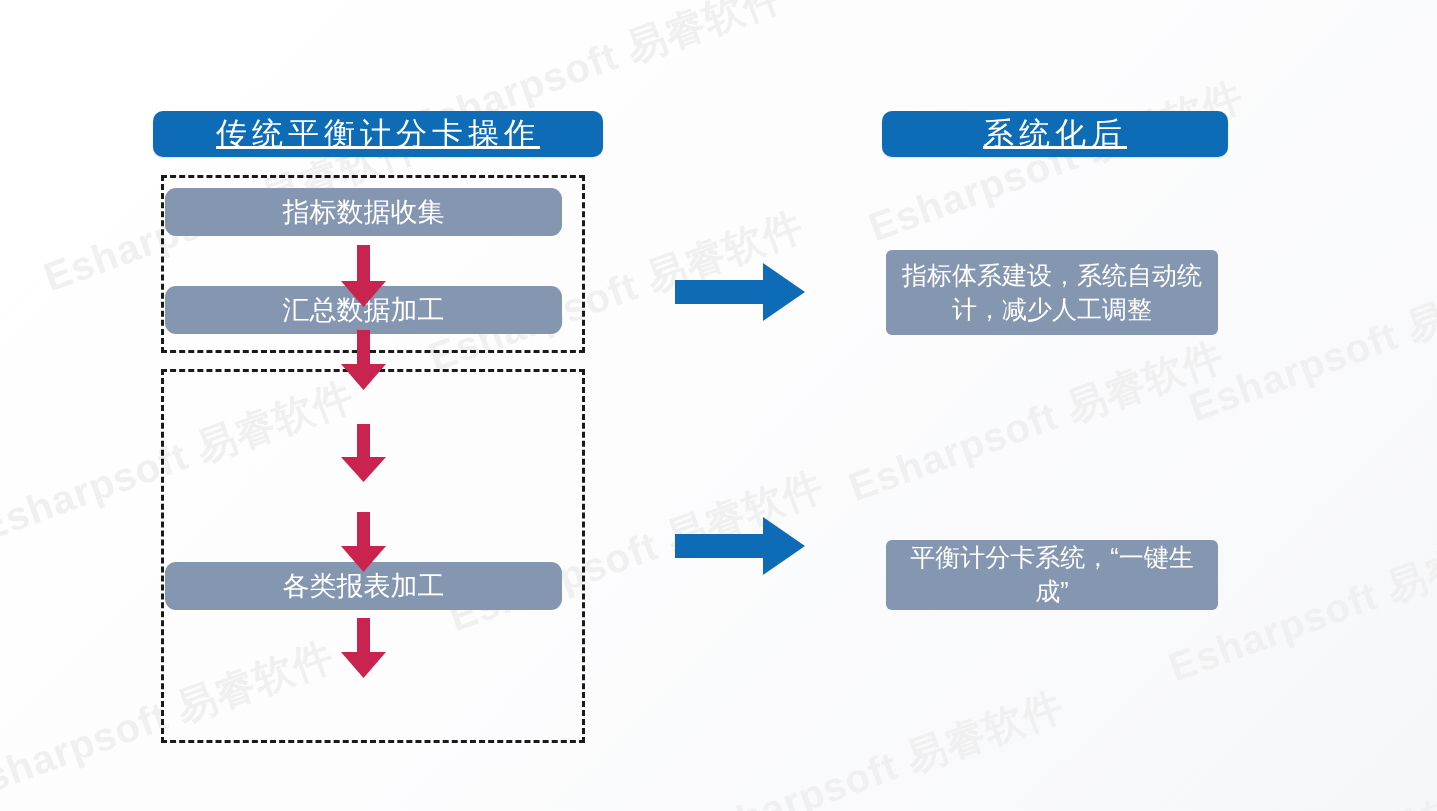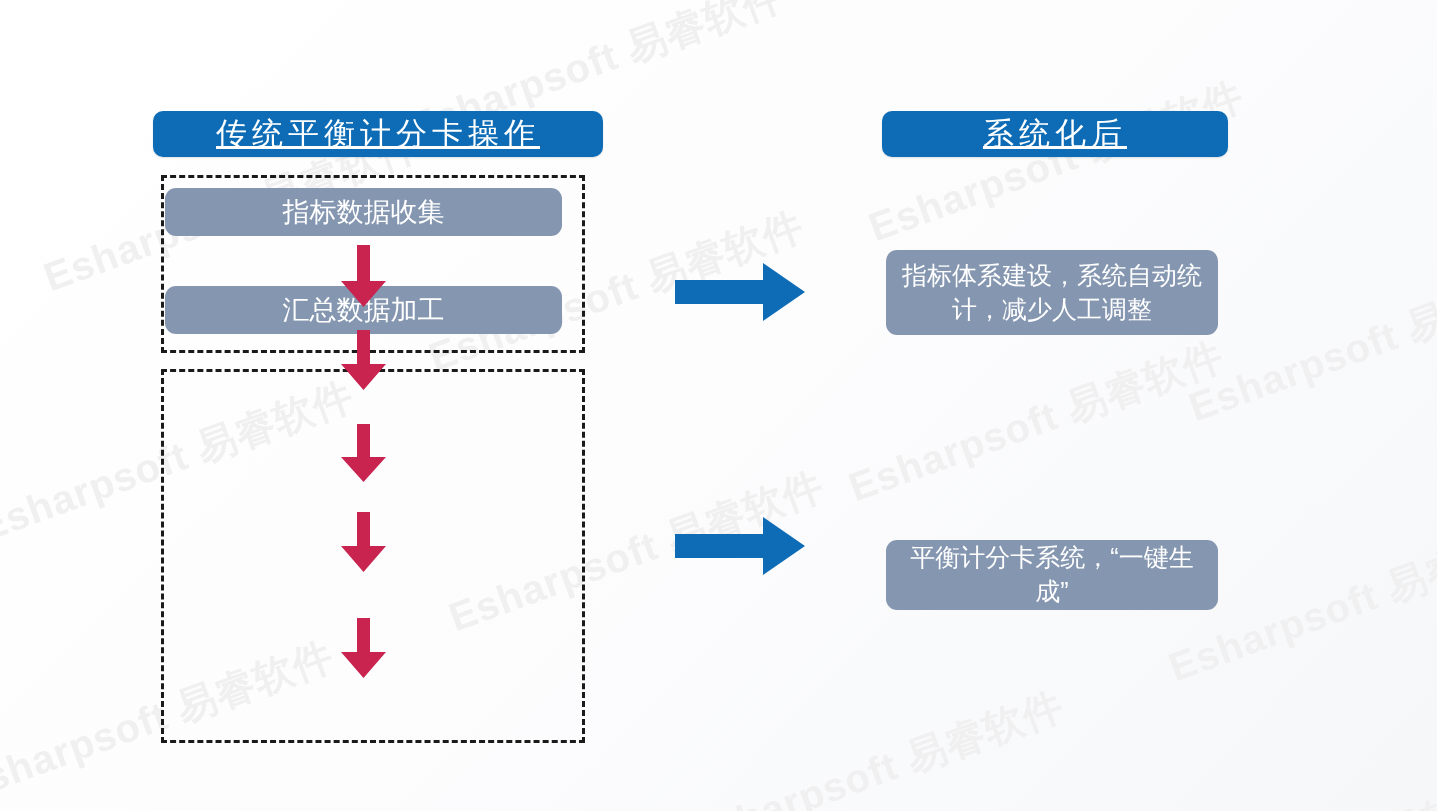--- a/index.html
+++ b/index.html
@@ -94,21 +94,21 @@
     box-sizing: border-box;
     text-align: center;
   }
   .proc-box.wide { font-size: 26px; }
 
   
   .result-box {
     position: absolute;
     background: #8496b0;
     color: #ffffff;
-    border-radius: 11px;
+    border-radius: 6px;
     display: flex;
     align-items: center;
     justify-content: center;
     font-size: 25px;
     line-height: 1.35;
     z-index: 6;
     box-sizing: border-box;
     text-align: center;
     padding: 4px 12px;
   }
@@ -148,20 +148,21 @@
 
   <div class="col-header" id="header-left">传统平衡计分卡操作</div>
   <div class="col-header" id="header-right">系统化后</div>
 
   <div class="dashed-group" id="group-1"></div>
   <div class="dashed-group" id="group-2"></div>
 
   <div class="proc-box" style="left:165px; top:188px; width:397px; height:48px;">指标数据收集</div>
   <div class="proc-box" style="left:165px; top:286px; width:397px; height:48px;">汇总数据加工</div>
 
+  <div class="proc-box" style="left:165px; top:562px; width:397px; height:48px;">各类报表加工</div>
 
   <svg class="red-arrow" style="left:332px; top:245px;" width="63" height="62" viewBox="0 0 63 62">
     <path d="M25 0 H38 V36 H54 L31.5 62 L9 36 H25 Z" fill="#c9234f"></path>
   </svg>
   <svg class="red-arrow" style="left:332px; top:330px;" width="63" height="60" viewBox="0 0 63 60">
     <path d="M25 0 H38 V34 H54 L31.5 60 L9 34 H25 Z" fill="#c9234f"></path>
   </svg>
   <svg class="red-arrow" style="left:332px; top:424px;" width="63" height="58" viewBox="0 0 63 58">
     <path d="M25 0 H38 V33 H54 L31.5 58 L9 33 H25 Z" fill="#c9234f"></path>
   </svg>

